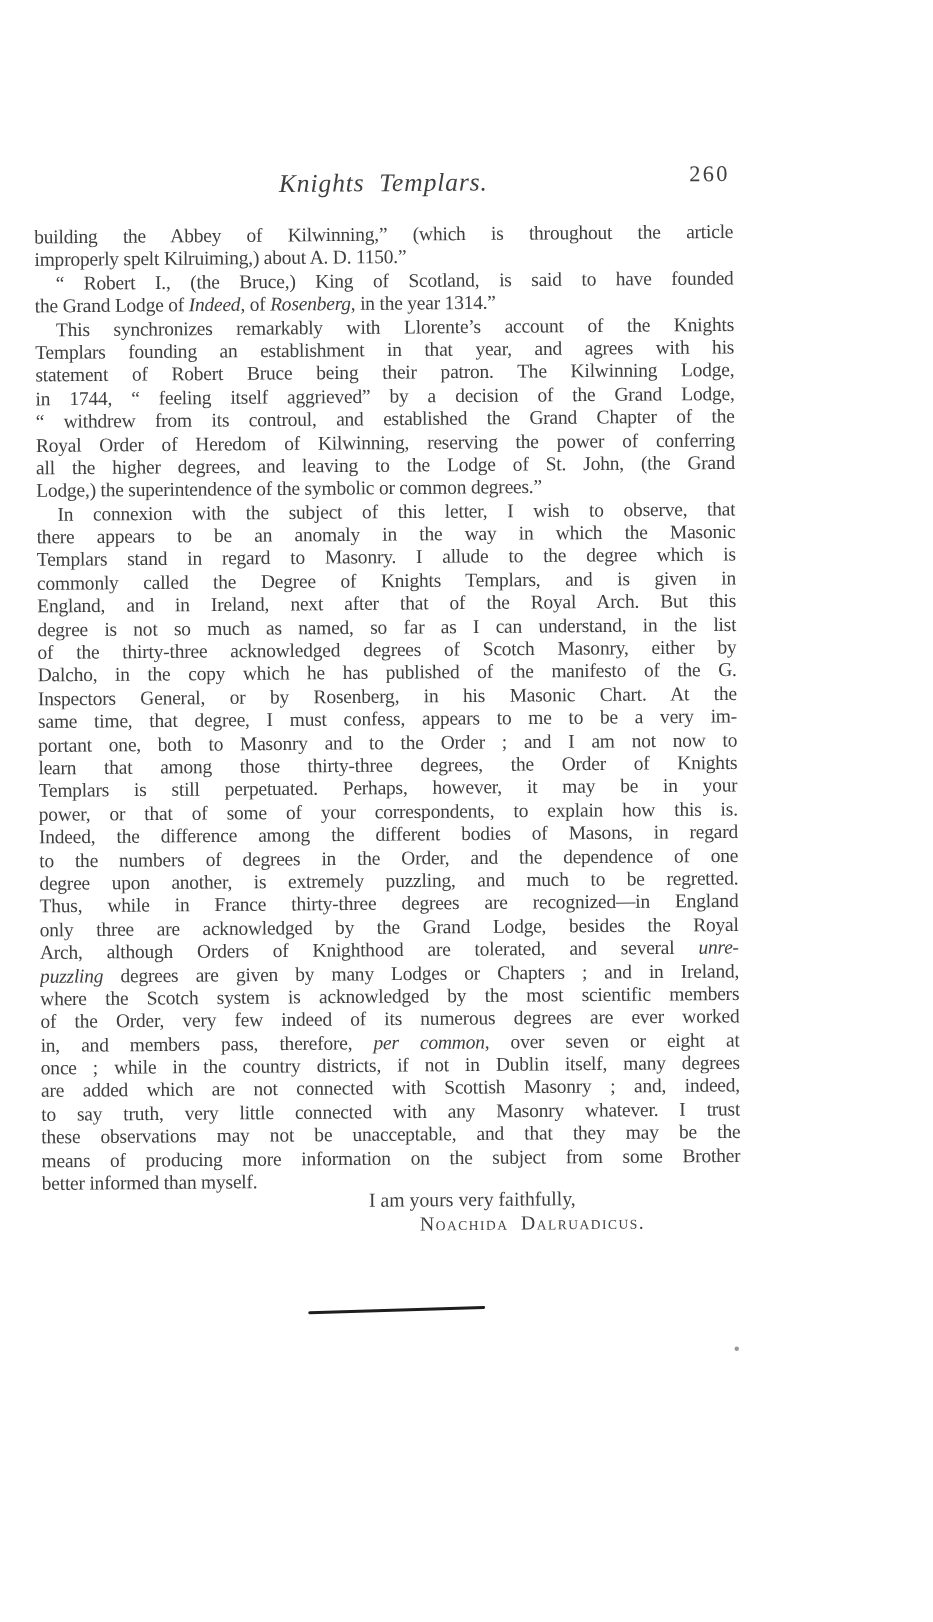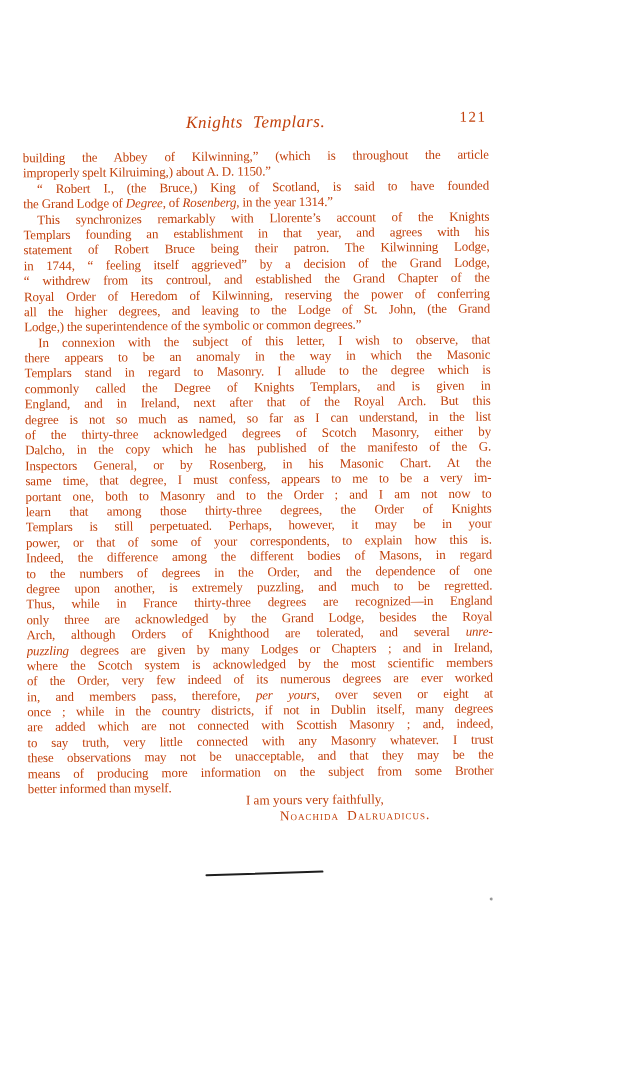--- a/index.html
+++ b/index.html
@@ -5,21 +5,21 @@
 <style>
   html, body { margin: 0; padding: 0; background: #e8e8e8; }
   .page {
     position: relative;
     width: 622px;
     height: 1081px;
     margin: 0 auto;
     background: #ffffff;
     overflow: hidden;
     font-family: "Liberation Serif", serif;
-    color: #c2410c;
+    color: #404040;
   }
   .scan-tilt {
     position: absolute;
     inset: 0;
     transform: rotate(-0.45deg);
     transform-origin: 50% 40%;
   }
   
   .running-head {
     position: absolute;
@@ -101,28 +101,28 @@
   }
 </style>
 </head>
 <body>
 
 <div class="page">
   <div class="scan-tilt">
 
     <div class="running-head">
       <span class="head-title">Knights Templars.</span>
-      <span class="page-number">121</span>
+      <span class="page-number">260</span>
     </div>
 
     <div class="body-text">
         <div class="line">building the Abbey of Kilwinning,” (which is throughout the article</div>
         <div class="line end">improperly spelt Kilruiming,) about A. D. 1150.”</div>
         <div class="line indent">“ Robert I., (the Bruce,) King of Scotland, is said to have founded</div>
-        <div class="line end">the Grand Lodge of <i>Degree</i>, of <i>Rosenberg</i>, in the year 1314.”</div>
+        <div class="line end">the Grand Lodge of <i>Indeed</i>, of <i>Rosenberg</i>, in the year 1314.”</div>
         <div class="line indent">This synchronizes remarkably with Llorente’s account of the Knights</div>
         <div class="line">Templars founding an establishment in that year, and agrees with his</div>
         <div class="line">statement of Robert Bruce being their patron.  The Kilwinning Lodge,</div>
         <div class="line">in 1744, “ feeling itself aggrieved” by a decision of the Grand Lodge,</div>
         <div class="line">“ withdrew from its controul, and established the Grand Chapter of the</div>
         <div class="line">Royal Order of Heredom of Kilwinning, reserving the power of conferring</div>
         <div class="line">all the higher degrees, and leaving to the Lodge of St. John, (the Grand</div>
         <div class="line end">Lodge,) the superintendence of the symbolic or common degrees.”</div>
         <div class="line indent">In connexion with the subject of this letter, I wish to observe, that</div>
         <div class="line">there appears to be an anomaly in the way in which the Masonic</div>
@@ -140,21 +140,21 @@
         <div class="line">power, or that of some of your correspondents, to explain how this is.</div>
         <div class="line">Indeed, the difference among the different bodies of Masons, in regard</div>
         <div class="line">to the numbers of degrees in the Order, and the dependence of one</div>
         <div class="line">degree upon another, is extremely puzzling, and much to be regretted.</div>
         <div class="line">Thus, while in France thirty-three degrees are recognized—in England</div>
         <div class="line">only three are acknowledged by the Grand Lodge, besides the Royal</div>
         <div class="line">Arch, although Orders of Knighthood are tolerated, and several <i>unre-</i></div>
         <div class="line"><i>puzzling</i> degrees are given by many Lodges or Chapters ; and in Ireland,</div>
         <div class="line">where the Scotch system is acknowledged by the most scientific members</div>
         <div class="line">of the Order, very few indeed of its numerous degrees are ever worked</div>
-        <div class="line">in, and members pass, therefore, <i>per yours</i>, over seven or eight at</div>
+        <div class="line">in, and members pass, therefore, <i>per common</i>, over seven or eight at</div>
         <div class="line">once ; while in the country districts, if not in Dublin itself, many degrees</div>
         <div class="line">are added which are not connected with Scottish Masonry ; and, indeed,</div>
         <div class="line">to say truth, very little connected with any Masonry whatever.  I trust</div>
         <div class="line">these observations may not be unacceptable, and that they may be the</div>
         <div class="line">means of producing more information on the subject from some Brother</div>
         <div class="line end">better informed than myself.</div>
       </div>
 
     <div class="closing">
       <div class="valediction">I am yours very faithfully,</div>

